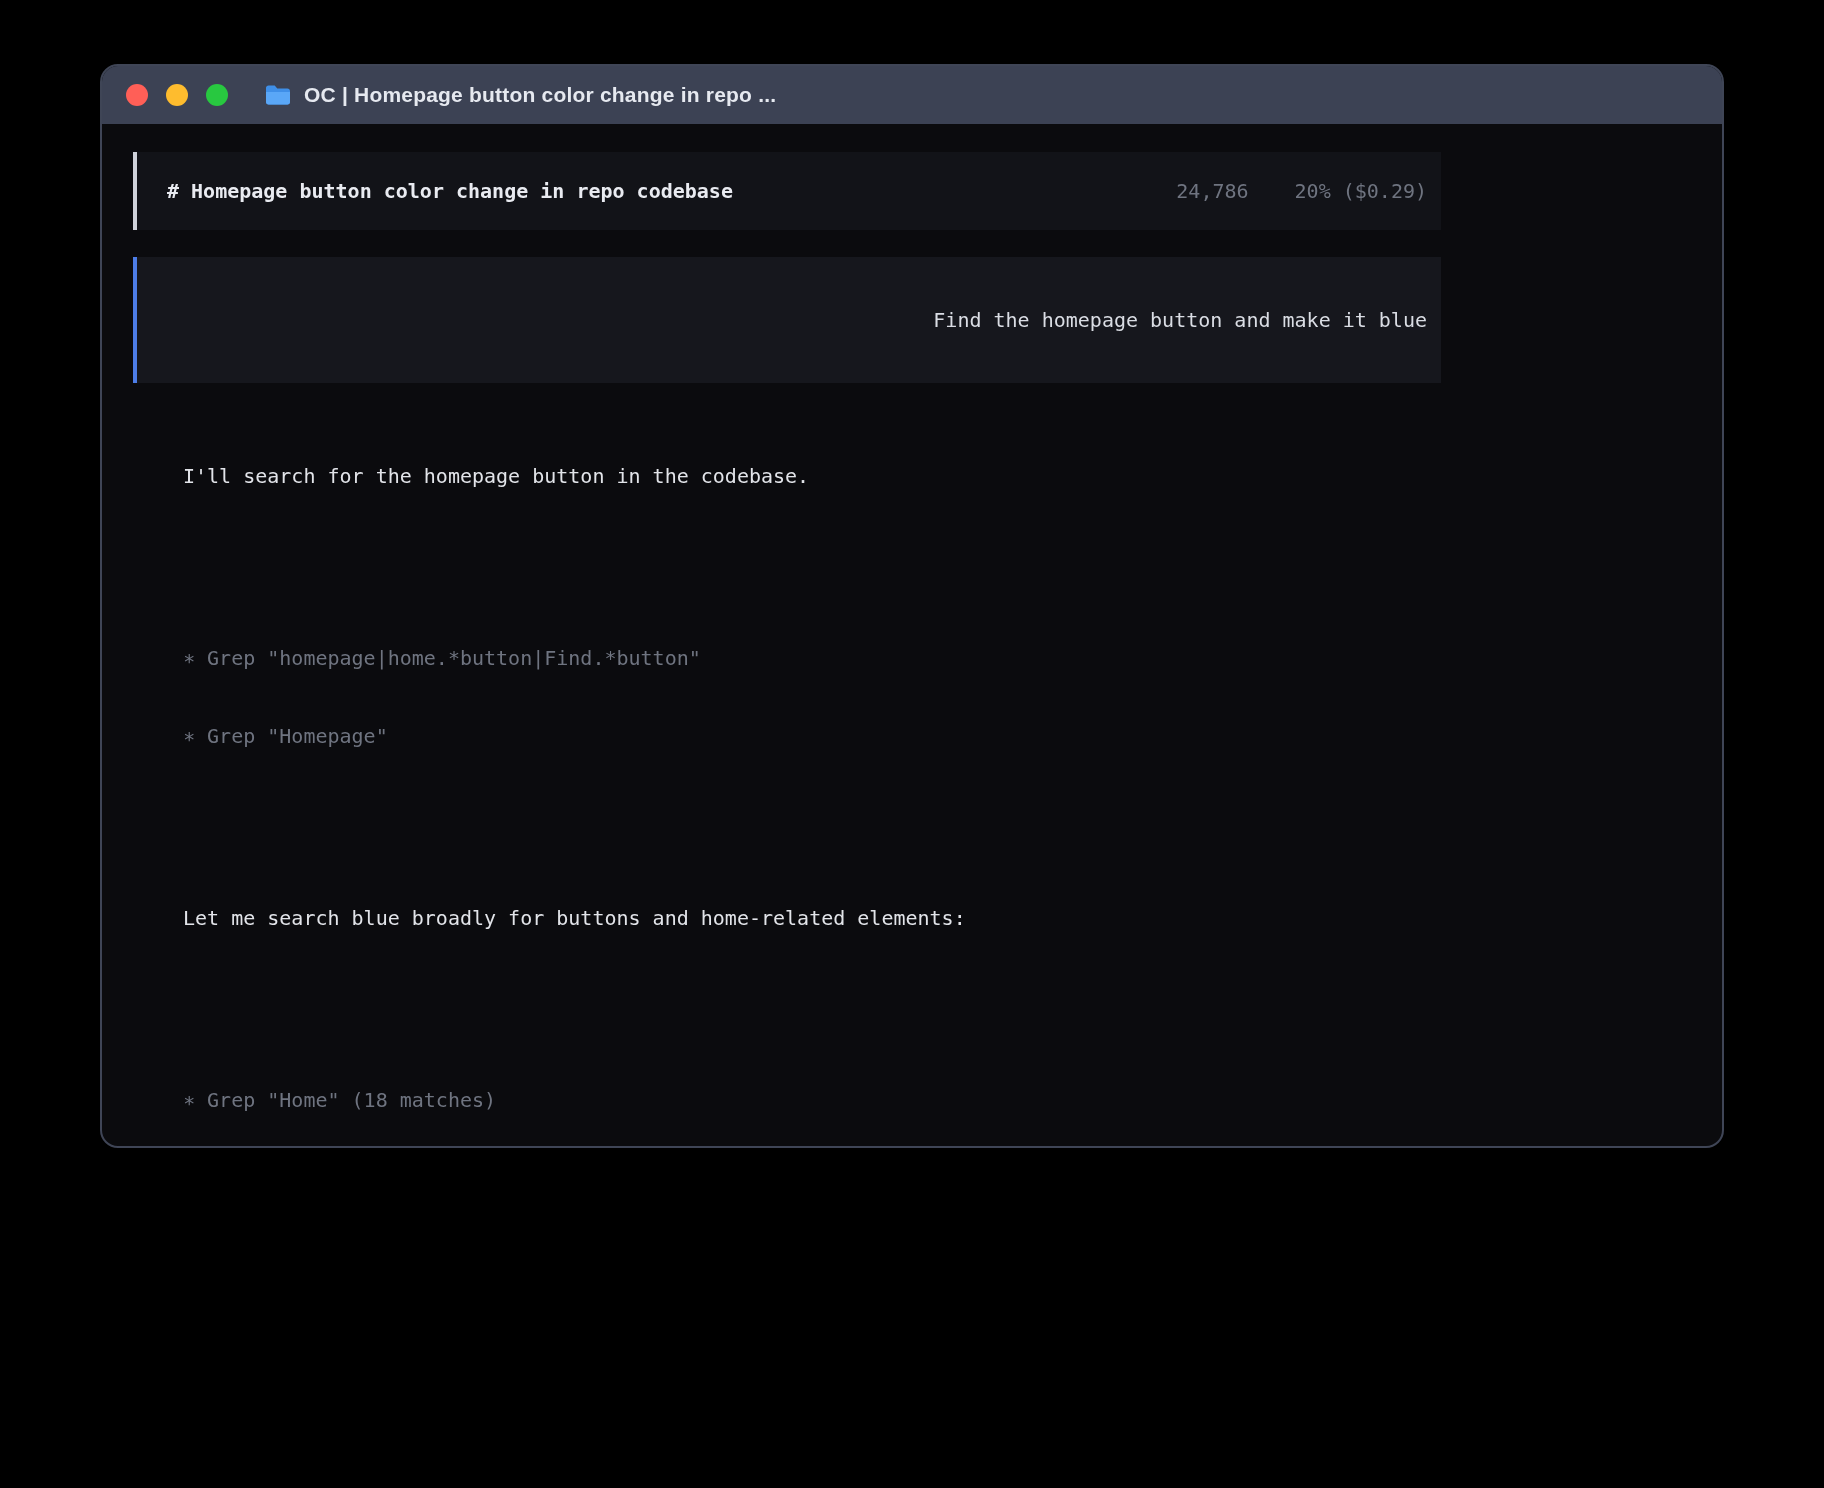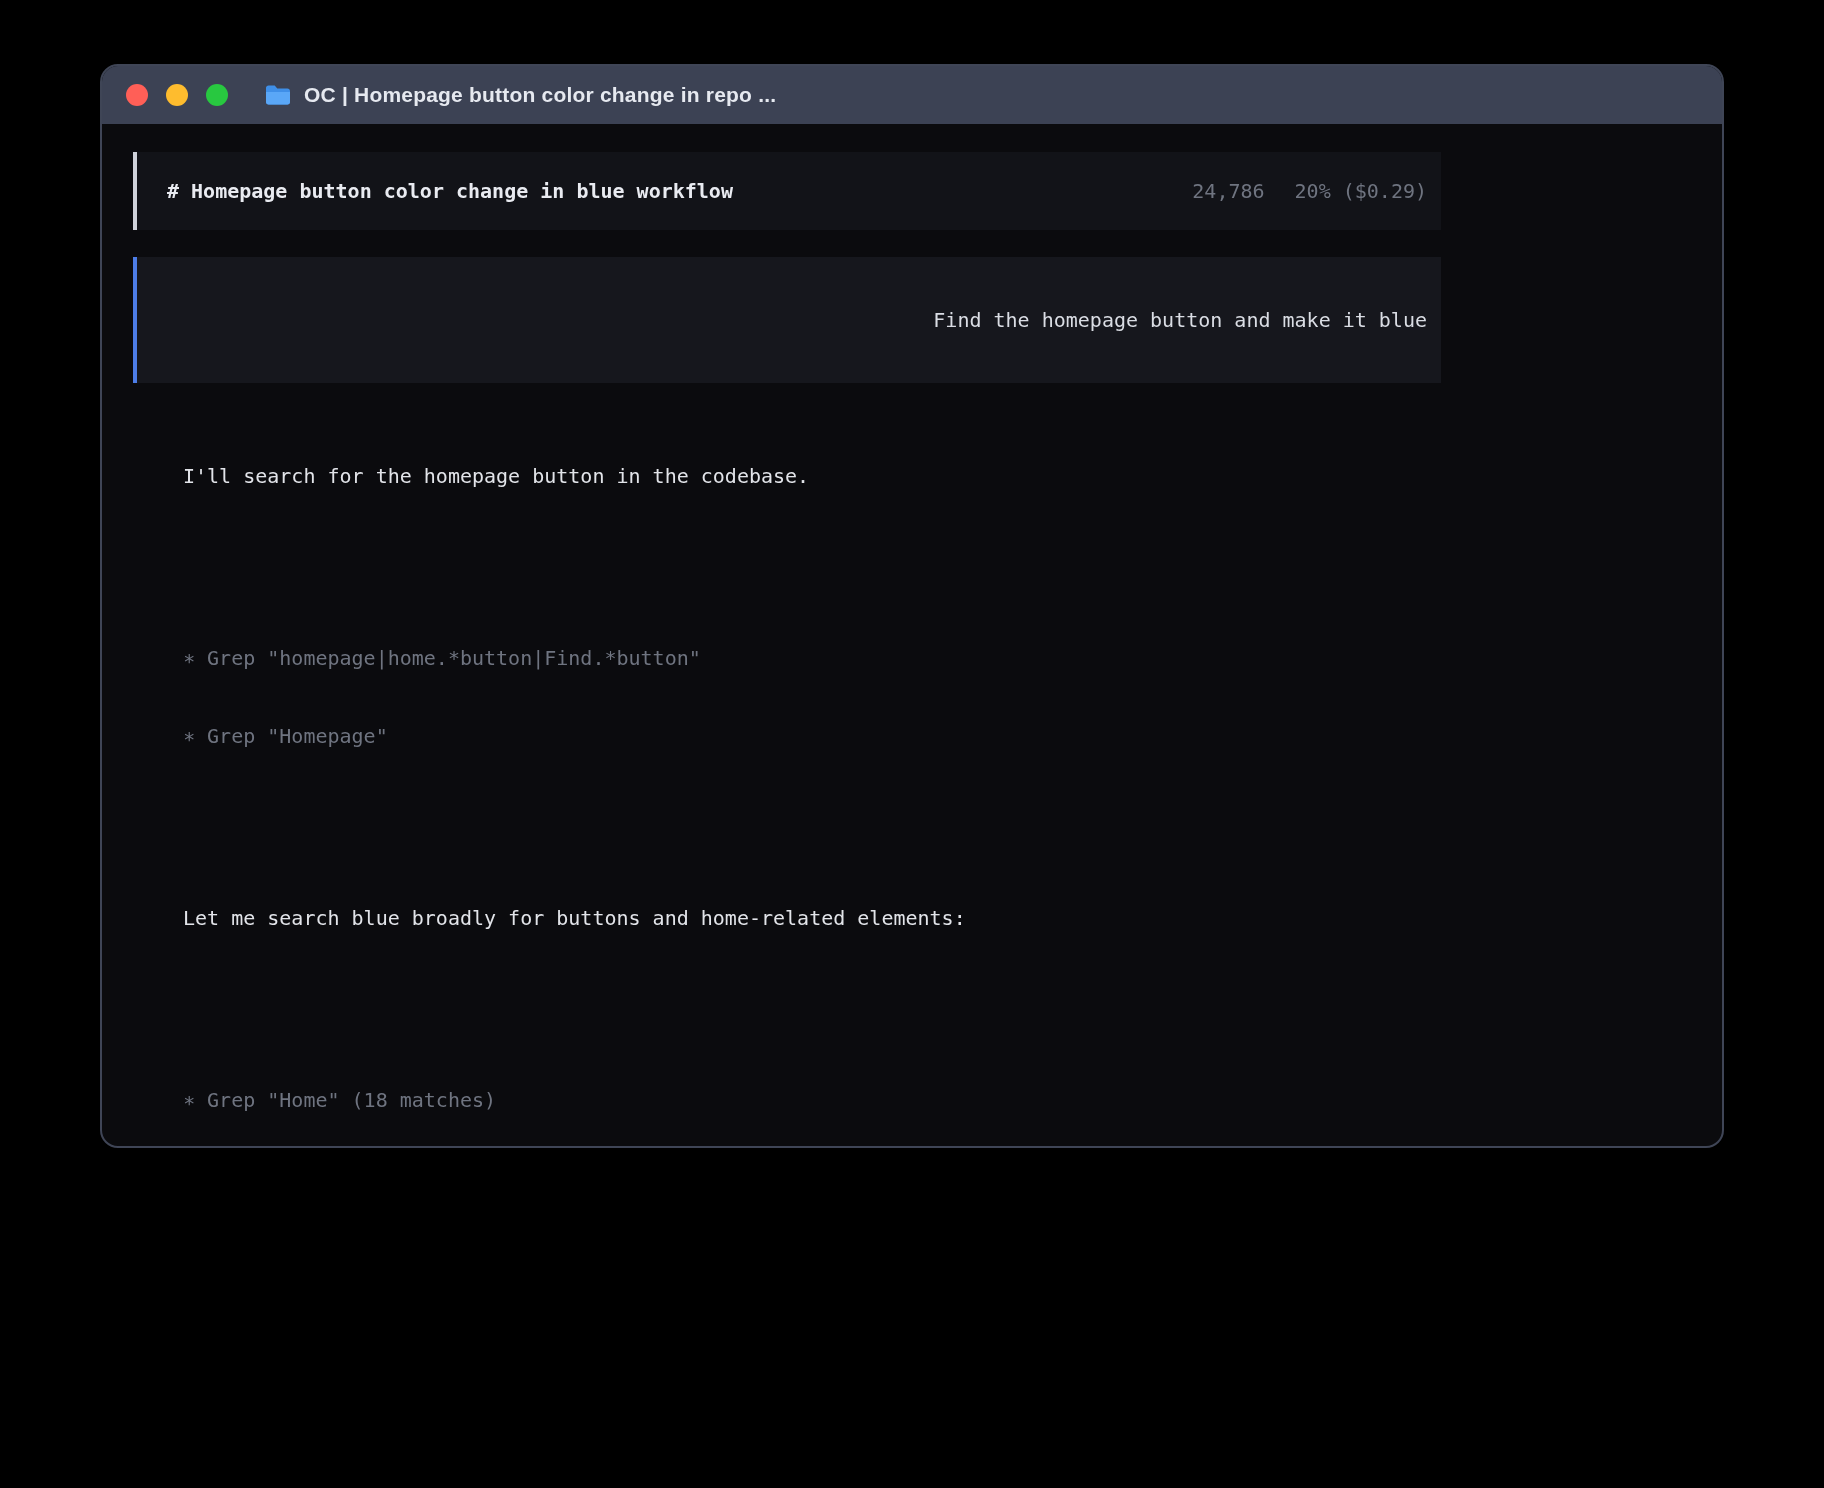--- a/index.html
+++ b/index.html
@@ -60,21 +60,21 @@
     display: flex;
     justify-content: space-between;
     align-items: center;
     background: #121318;
     border-left: 4px solid #cfd2da;
     padding: 26px 14px 26px 30px;
     white-space: pre;
   }
   .s-title { font-weight: 700; color: #e9ebf1; }
   .s-stats { color: #6f7480; }
-  .s-usage { margin-left: 30px; }
+  .s-usage { margin-left: 46px; }
   .user-block {
     margin-top: 27px;
     background: #16171d;
     border-left: 4px solid #4d7de8;
     padding: 24px 14px 24px 30px;
     color: #dadde4;
     white-space: pre;
     text-align: right;
   }
   .assistant { margin-top: 28px; padding-left: 34px; white-space: pre; }
@@ -100,21 +100,21 @@
           <path fill="#5aa7f7" d="M2 9h24v10c0 1.4-1.1 2.5-2.5 2.5h-19C3.1 21.5 2 20.4 2 19V9z"></path>
         </svg>
       </span>
       <span class="wtitle">OC | Homepage button color change in repo ...</span>
     </div>
 
     <div class="terminal">
       <div class="content-col">
 
         <div class="session-header">
-          <span class="s-title"># Homepage button color change in blue workflow</span>
+          <span class="s-title"># Homepage button color change in repo codebase</span>
           <span class="s-stats"><span>24,786</span><span class="s-usage">20% ($0.29)</span></span>
         </div>
 
         <div class="user-block">
           <span>Find the homepage button and make it blue</span>
         </div>
 
         <div class="assistant">
           <p>I'll search for the homepage button in the codebase.</p>
 

